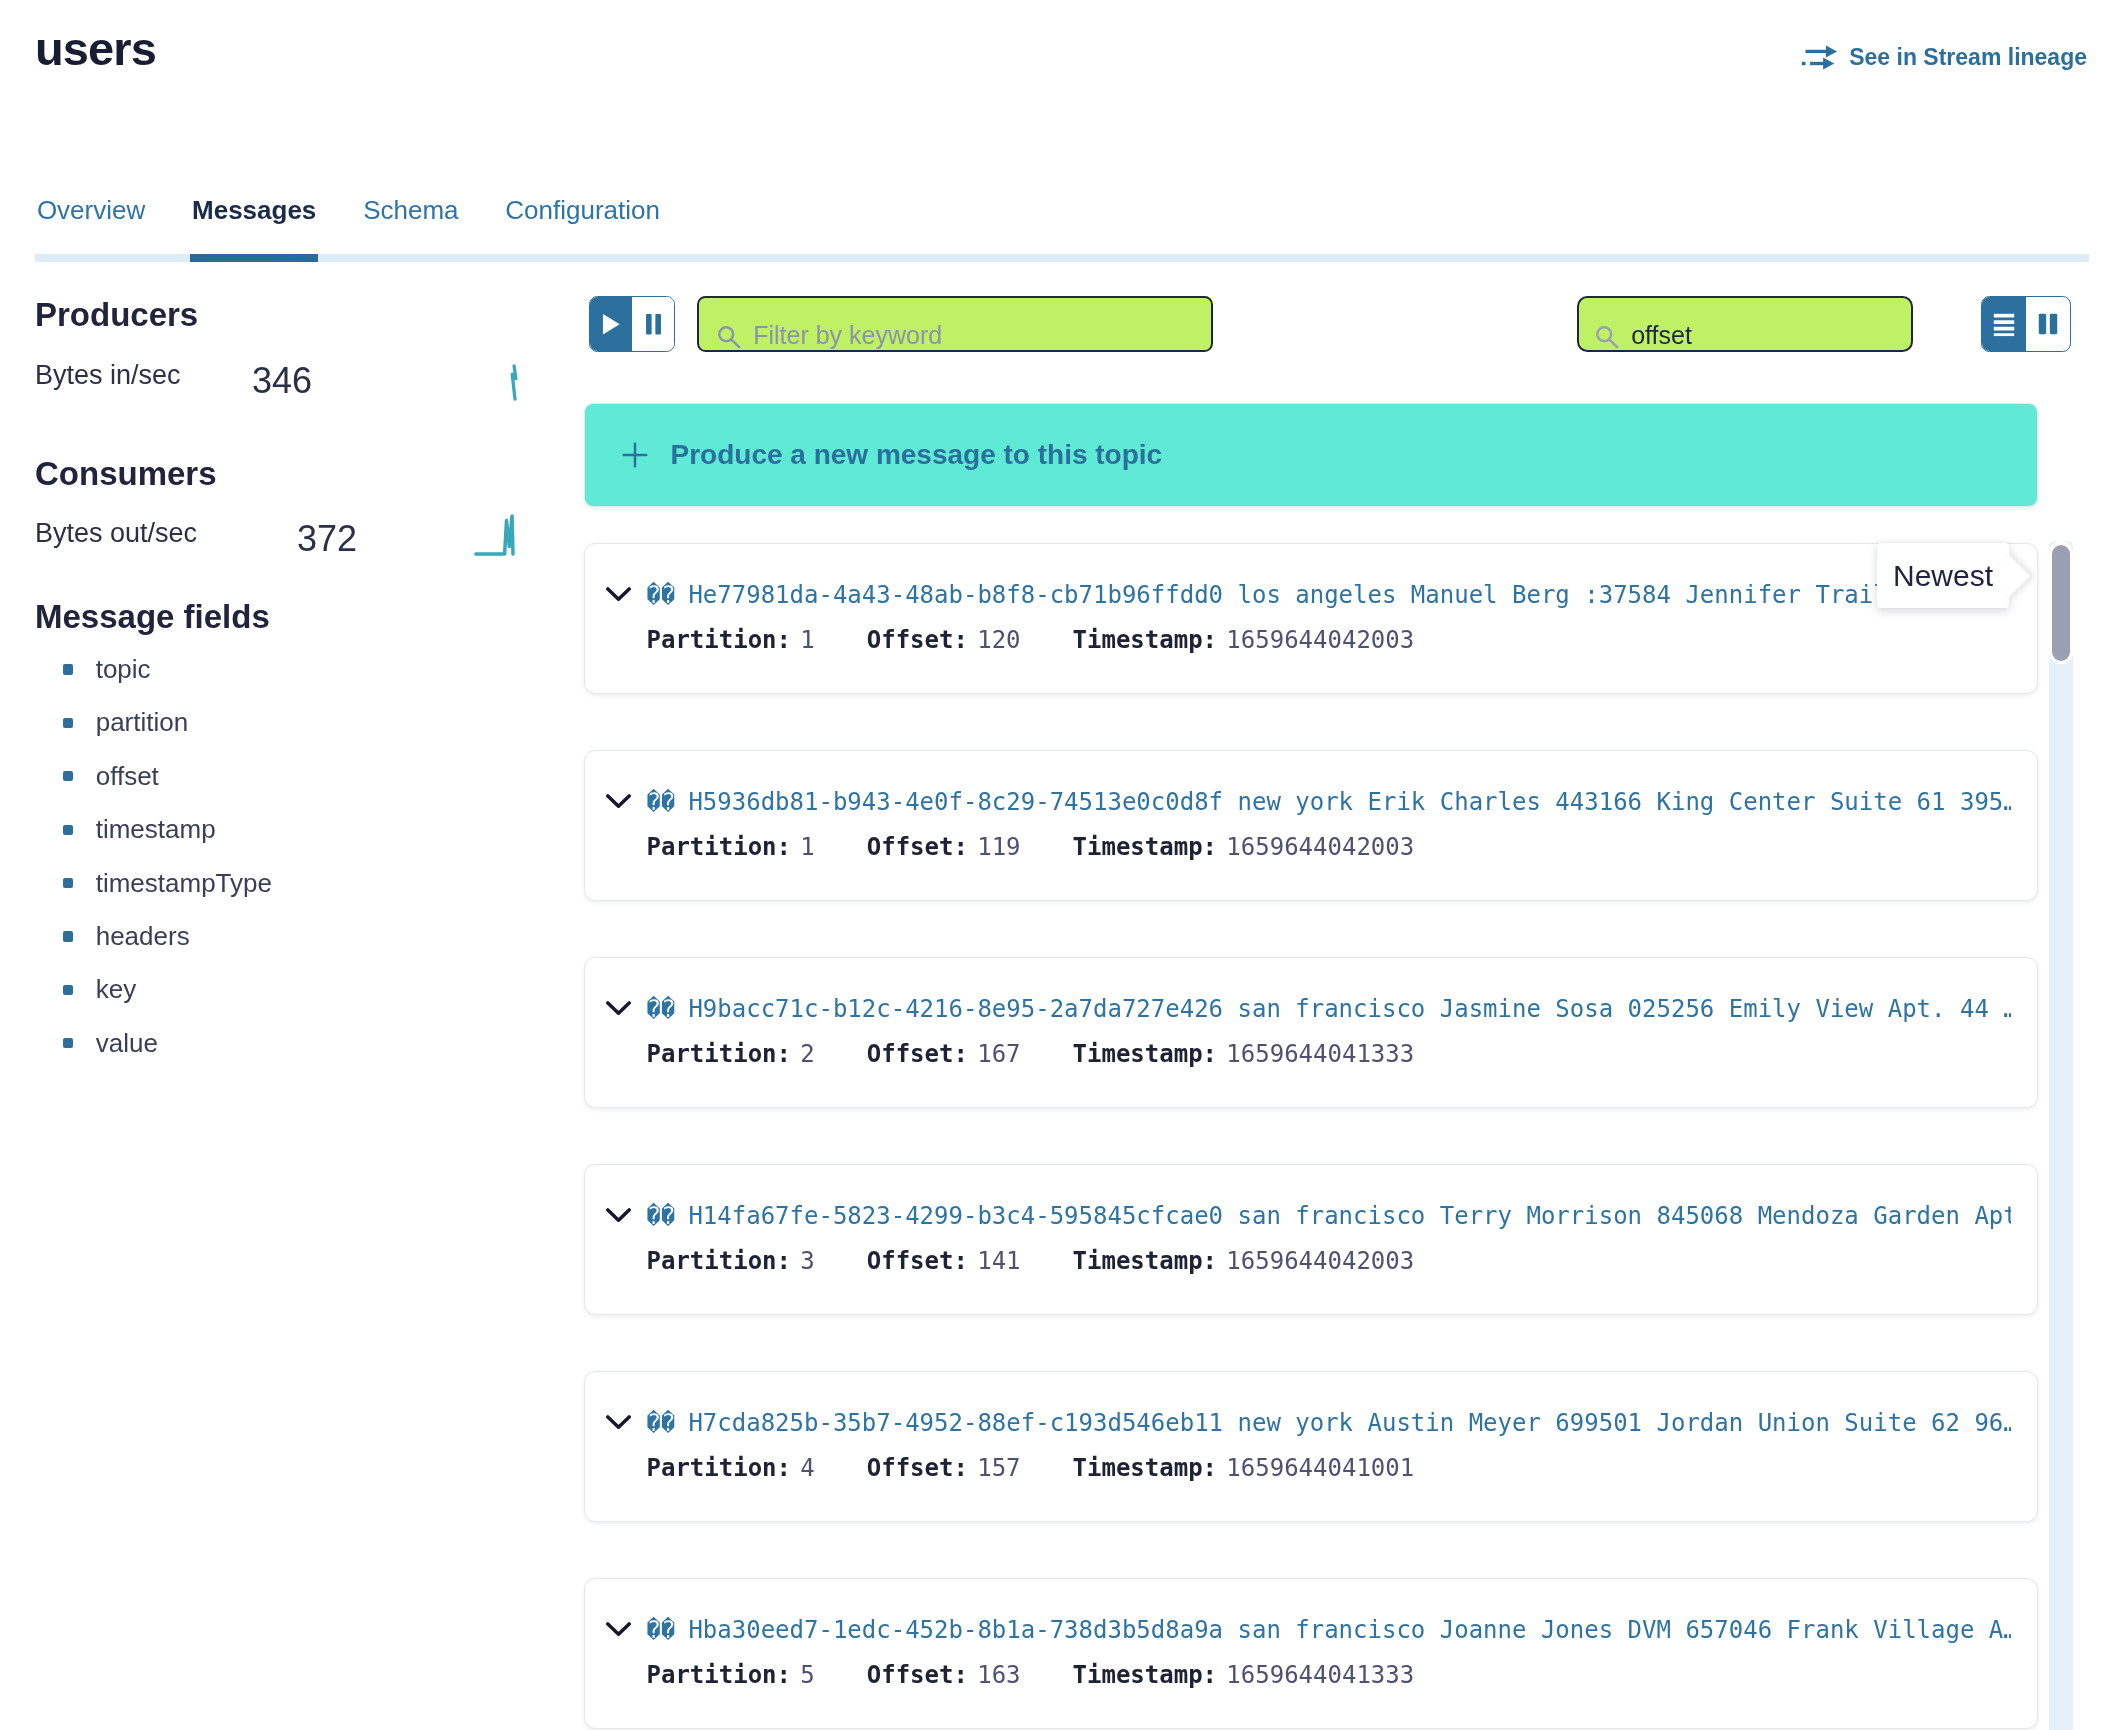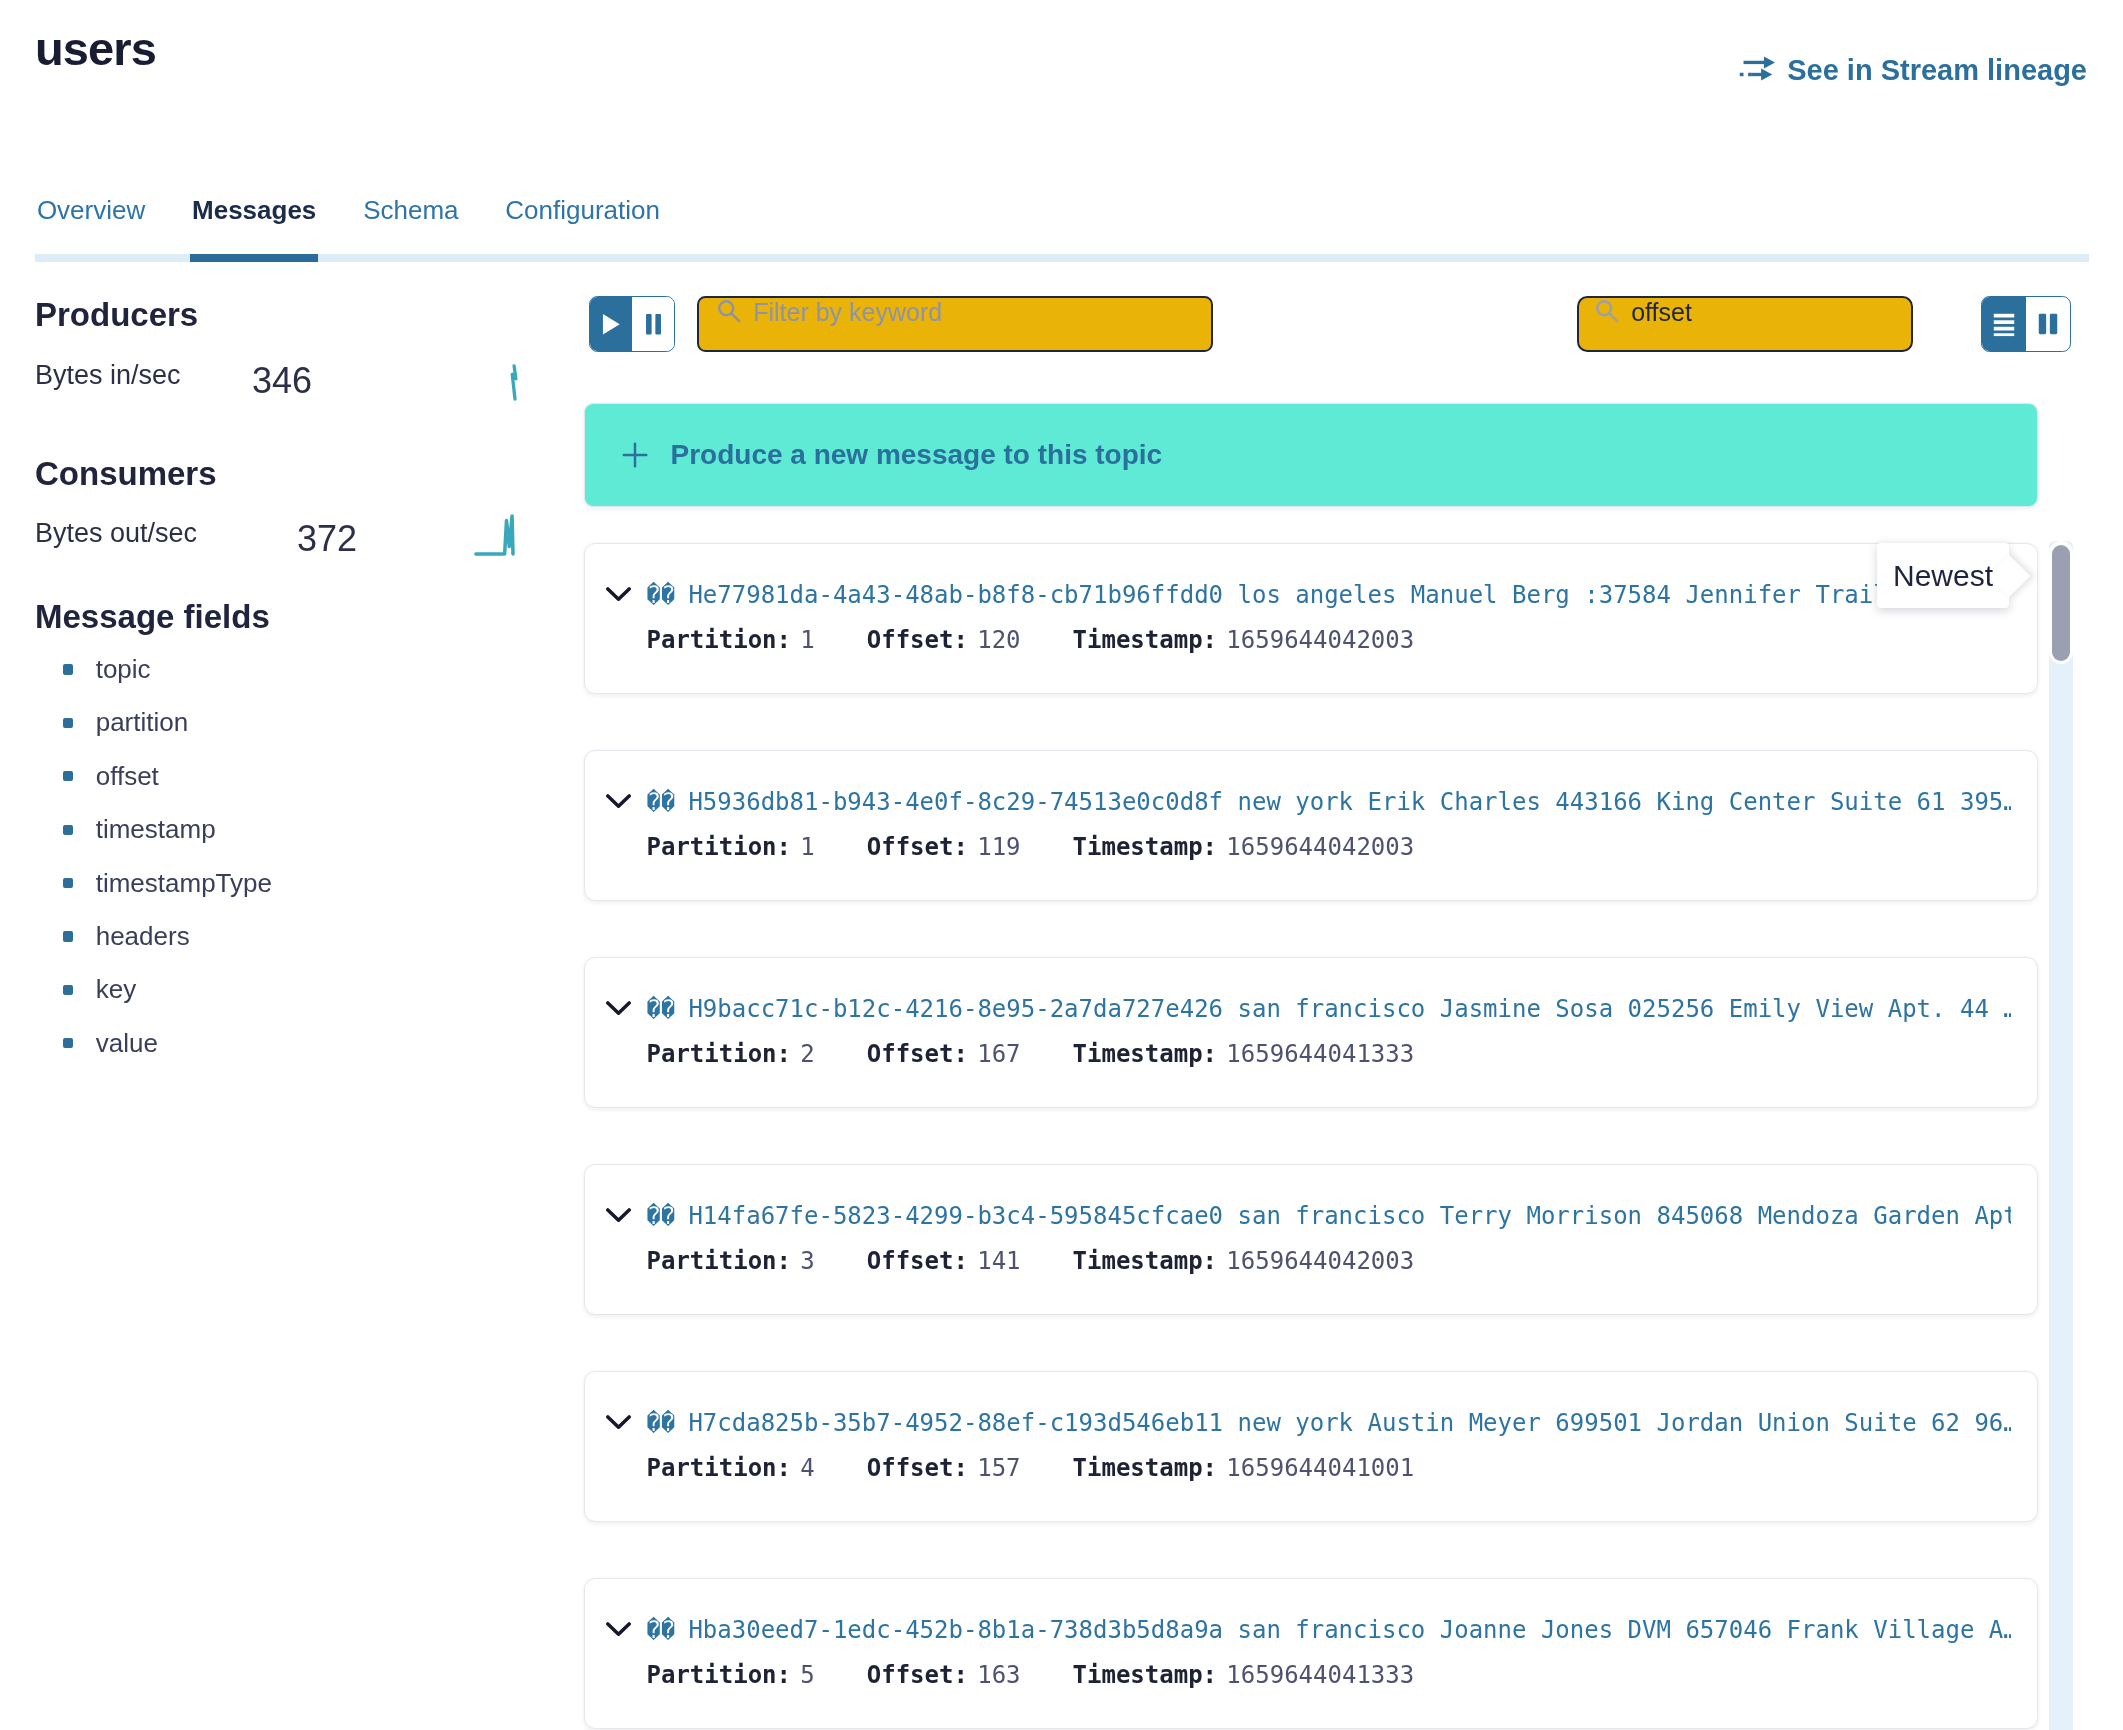--- a/index.html
+++ b/index.html
@@ -3,41 +3,41 @@
 <meta charset="utf-8">
 <style>
   * { margin:0; padding:0; box-sizing:border-box; }
   body { background:#fff; }
   .screen {
     position:relative; width:2124px; height:1730px; overflow:hidden;
     background:#ffffff; font-family:"Liberation Sans", sans-serif; color:#20243d;
   }
   
   .page-title { position:absolute; left:35px; top:20.5px; font-size:47px; font-weight:700; color:#191d33; letter-spacing:-0.9px; }
-  .lineage-link { position:absolute; right:37px; top:43px; display:flex; align-items:flex-start; gap:11.2px;
-    color:#2b6f9c; font-size:29px; font-weight:700; cursor:pointer;margin-top:11px; }
+  .lineage-link { position:absolute; right:37px; top:43px; display:flex; align-items:flex-end; gap:11.2px;
+    color:#2b6f9c; font-size:23px; font-weight:700; cursor:pointer; }
   
   .tabs { position:absolute; left:35px; right:35px; top:186px; display:flex; gap:43px; border-bottom:8.4px solid #ddedf8; }
   .tab { font-size:26px; color:#2e74a9; padding:9.3px 1.9px 28px 1.9px; cursor:pointer; border-bottom:8.4px solid transparent; margin-bottom:-8.4px; }
   .tab.active { color:#1b2b4a; font-weight:700; border-bottom-color:#2a6b9a; }
   
   .side-heading { position:absolute; left:35px; font-size:33px; font-weight:700; color:#20243d; }
   .metric-label { position:absolute; left:35px; font-size:27px; color:#2b3047; }
   .metric-value { position:absolute; left:252px; font-size:36px; color:#2b3047; }
   .spark { position:absolute; }
   .fields-list { position:absolute; left:63px; top:654px; display:flex; flex-direction:column; gap:22.4px; }
   .field-item { display:flex; align-items:center; gap:22.4px; font-size:26px; color:#3a3f59; }
   .field-bullet { width:10.3px; height:10.3px; background:#2e6f99; border-radius:1.9px; flex:0 0 auto; }
   
   .toolbar { position:absolute; left:589px; top:296px; width:1482px; height:56px; }
   .playpause { position:absolute; left:0; top:0; width:86px; height:56px; border:1.9px solid #2b6f9c; border-radius:8.4px; overflow:hidden; display:flex; background:#fff; }
   .pp-half { flex:1; display:flex; align-items:center; justify-content:center; cursor:pointer; }
   .pp-play { background:#2b6f9c; }
   .pp-pause { background:#ffffff; }
-  .text-box { position:absolute; top:0; height:56px; border:2.3px solid #1f2740; border-radius:8.4px; background:#eab308; display:flex; align-items:flex-start; }
+  .text-box { position:absolute; top:0; height:56px; border:2.3px solid #1f2740; border-radius:8.4px; background:#bef264; display:flex; align-items:flex-end; }
   .filter-box { left:108px; width:516px; padding:0 17px; gap:11.2px; }
   .filter-box input { border:none; outline:none; flex:1; font-size:25px; font-family:"Liberation Sans",sans-serif; color:#20243d; background:transparent; }
   .filter-box input::placeholder { color:#8d93a8; }
   .jump-box { left:648px; width:328px; }
   .jump-text { flex:1; padding:0 18.6px; font-size:25px; color:#1f2740; }
   .jump-divider { width:2.3px; align-self:stretch; background:#1f2740; }
   .jump-chevron { width:56px; display:flex; align-items:center; justify-content:center; cursor:pointer; }
   .offset-box { left:988px; width:336px; padding:0 15px; gap:11.2px; border-radius:10.3px; }
   .offset-box input { border:none; outline:none; flex:1; font-size:25px; font-family:"Liberation Sans",sans-serif; color:#1f2740; background:transparent; }
   .view-toggle { position:absolute; right:0; top:0; width:90px; height:56px; border:1.9px solid #2b6f9c; border-radius:8.4px; overflow:hidden; display:flex; background:#fff; }

